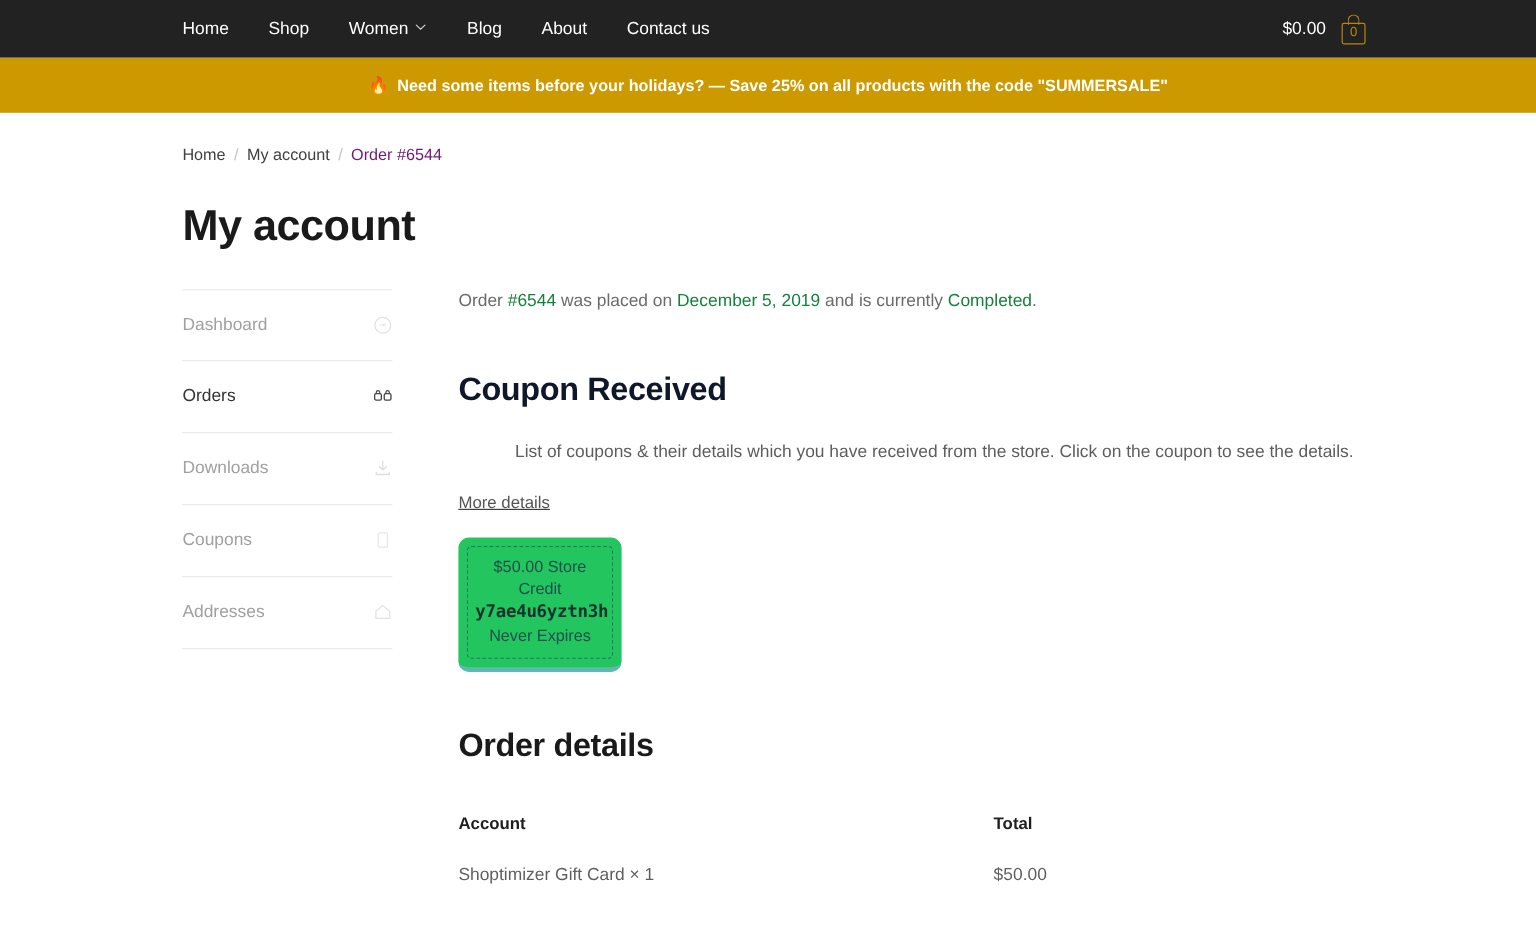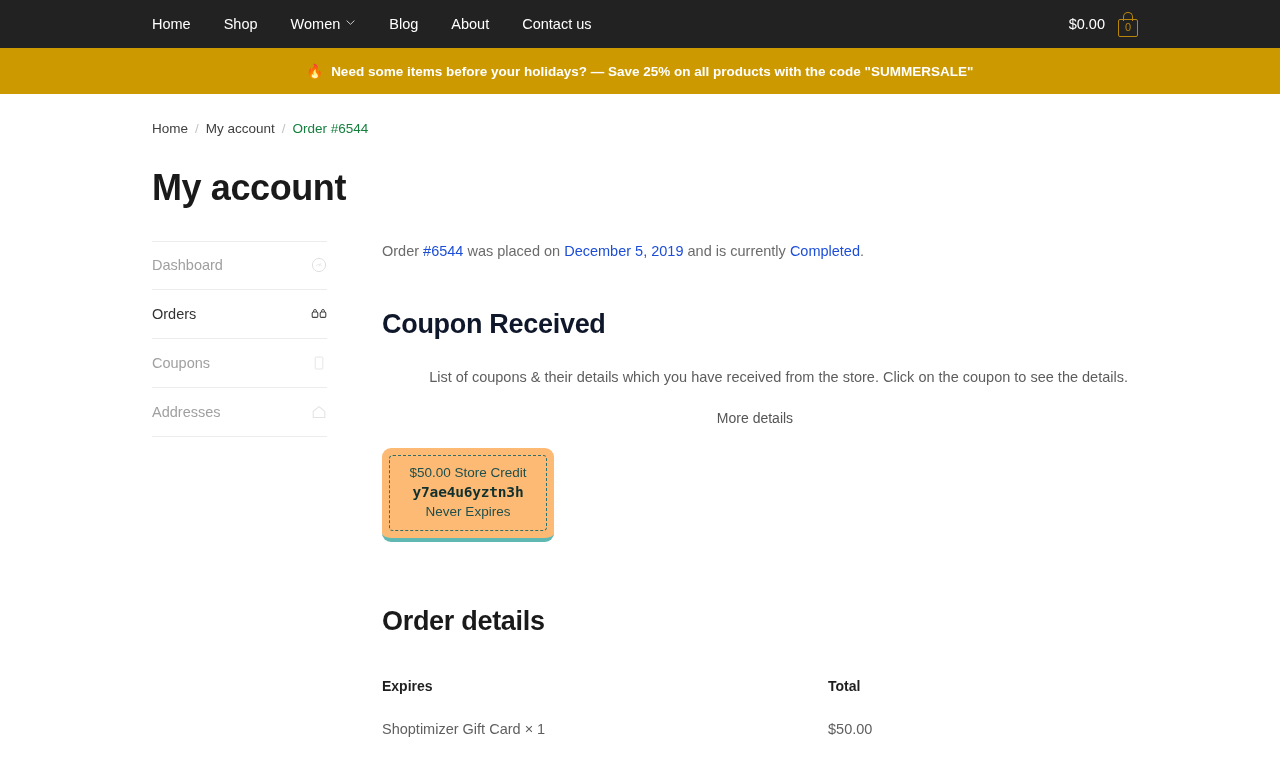--- a/index.html
+++ b/index.html
@@ -125,21 +125,21 @@
     gap: 7px;
     font-size: 13.5px;
     padding-top: 27px;
     color: #9a9a9a;
   }
   .breadcrumb a {
     color: #404040;
     text-decoration: none;
   }
   .bc-sep { color: #c4c4c4; }
-  .bc-current { color: #15803d; }
+  .bc-current { color: #701a75; }
 
   .page-title {
     font-size: 36px;
     font-weight: bold;
     color: #1a1a1a;
     letter-spacing: -0.4px;
     margin-top: 32px;
     line-height: 1.1;
   }
   .page-intro {
@@ -158,21 +158,21 @@
   
   .account-nav {
     width: 175px;
     flex: none;
     padding-top: 3px;
   }
   .account-nav-item {
     display: flex;
     align-items: center;
     justify-content: space-between;
-    height: 49px;
+    height: 60px;
     border-bottom: 1px solid #ececec;
     color: #a0a0a0;
     font-size: 14.5px;
     text-decoration: none;
     cursor: pointer;
   }
   .account-nav-item:first-child { border-top: 1px solid #ececec; }
   .account-nav-item.is-active { color: #333333; }
   .nav-icon { width: 16px; height: 16px; opacity: 0.42; flex: none; }
   .account-nav-item.is-active .nav-icon { opacity: 0.95; }
@@ -183,56 +183,57 @@
     flex: 1;
     padding-left: 55px;
     padding-top: 1px;
   }
   .order-status-line {
     font-size: 14.5px;
     color: #6b6b6b;
     margin-top: 4px;
   }
   .order-status-line strong {
-    color: #1d4ed8;
+    color: #15803d;
     font-weight: normal;
   }
 
   .section-heading {
     font-size: 27px;
     font-weight: bold;
     color: #0f172a;
     letter-spacing: -0.3px;
     margin-top: 50px;
   }
   .section-desc {
     font-size: 14.5px;
     color: #5d5d5d;
     margin-top: 29px;
     text-align: right;
   }
 
   .more-details-row {
     display: flex;
-    justify-content: center;
+    justify-content: flex-start;
     margin-top: 25px;
     padding-right: 0;
+    text-decoration: underline;
   }
   .more-details-link {
     font-size: 14px;
     color: #555555;
     text-decoration: none;
     cursor: pointer;
   }
 
   
   .coupon-list { margin-top: 22px; }
   .coupon-card {
-    width: 172px;
-    background: #fdba74;
+    width: 136px;
+    background: #22c55e;
     border-radius: 9px;
     border-bottom: 4px solid #5fb8b2;
     padding: 7px;
     cursor: pointer;
   }
   .coupon-inner {
     border: 1.5px dashed #2e6f6b;
     border-radius: 4px;
     padding: 8px 6px 9px;
     text-align: center;
@@ -255,21 +256,21 @@
     color: #1f4f4c;
     line-height: 1.35;
   }
 
   
   .order-details-heading {
     font-size: 27px;
     font-weight: bold;
     color: #1a1a1a;
     letter-spacing: -0.3px;
-    margin-top: 64px;
+    margin-top: 46px;
   }
   .order-table {
     width: 100%;
     border-collapse: collapse;
     margin-top: 41px;
     font-size: 14.5px;
   }
   .order-table th {
     text-align: left;
     font-size: 14px;
@@ -363,20 +364,29 @@
         <span class="nav-icon">
           <svg viewBox="0 0 16 16">
             <rect x="1.2" y="6" width="5.6" height="5.4" rx="1.2" fill="none" stroke="#3a3a3a" stroke-width="1.1"></rect>
             <rect x="9.2" y="6" width="5.6" height="5.4" rx="1.2" fill="none" stroke="#3a3a3a" stroke-width="1.1"></rect>
             <path d="M2.6 6 V4.9 a1.4 1.4 0 0 1 2.8 0 V6" fill="none" stroke="#3a3a3a" stroke-width="1"></path>
             <path d="M10.6 6 V4.9 a1.4 1.4 0 0 1 2.8 0 V6" fill="none" stroke="#3a3a3a" stroke-width="1"></path>
           </svg>
         </span>
       </a>
 
+      <a class="account-nav-item">
+        <span>Downloads</span>
+        <span class="nav-icon">
+          <svg viewBox="0 0 16 16">
+              <path d="M8 2.4 V9.4 M5.2 6.9 L8 9.7 L10.8 6.9" fill="none" stroke="#b5b5b5" stroke-width="1.1" stroke-linecap="round" stroke-linejoin="round"></path>
+              <path d="M2.6 11.6 V13.4 H13.4 V11.6" fill="none" stroke="#b5b5b5" stroke-width="1.1" stroke-linecap="round"></path>
+            </svg>
+        </span>
+      </a>
 
       <a class="account-nav-item">
         <span>Coupons</span>
         <span class="nav-icon">
           <svg viewBox="0 0 16 16">
               <rect x="4.2" y="2" width="7.6" height="12" rx="0.8" fill="none" stroke="#c4c4c4" stroke-width="1"></rect>
             </svg>
         </span>
       </a>
 
@@ -414,21 +424,21 @@
             <div class="coupon-expiry">Never Expires</div>
           </div>
         </div>
       </div>
 
       <h2 class="order-details-heading">Order details</h2>
 
       <table class="order-table">
         <thead>
           <tr>
-            <th>Expires</th>
+            <th>Account</th>
             <th class="col-total">Total</th>
           </tr>
         </thead>
         <tbody>
           <tr>
             <td>Shoptimizer Gift Card × 1</td>
             <td>$50.00</td>
           </tr>
         </tbody>
 

